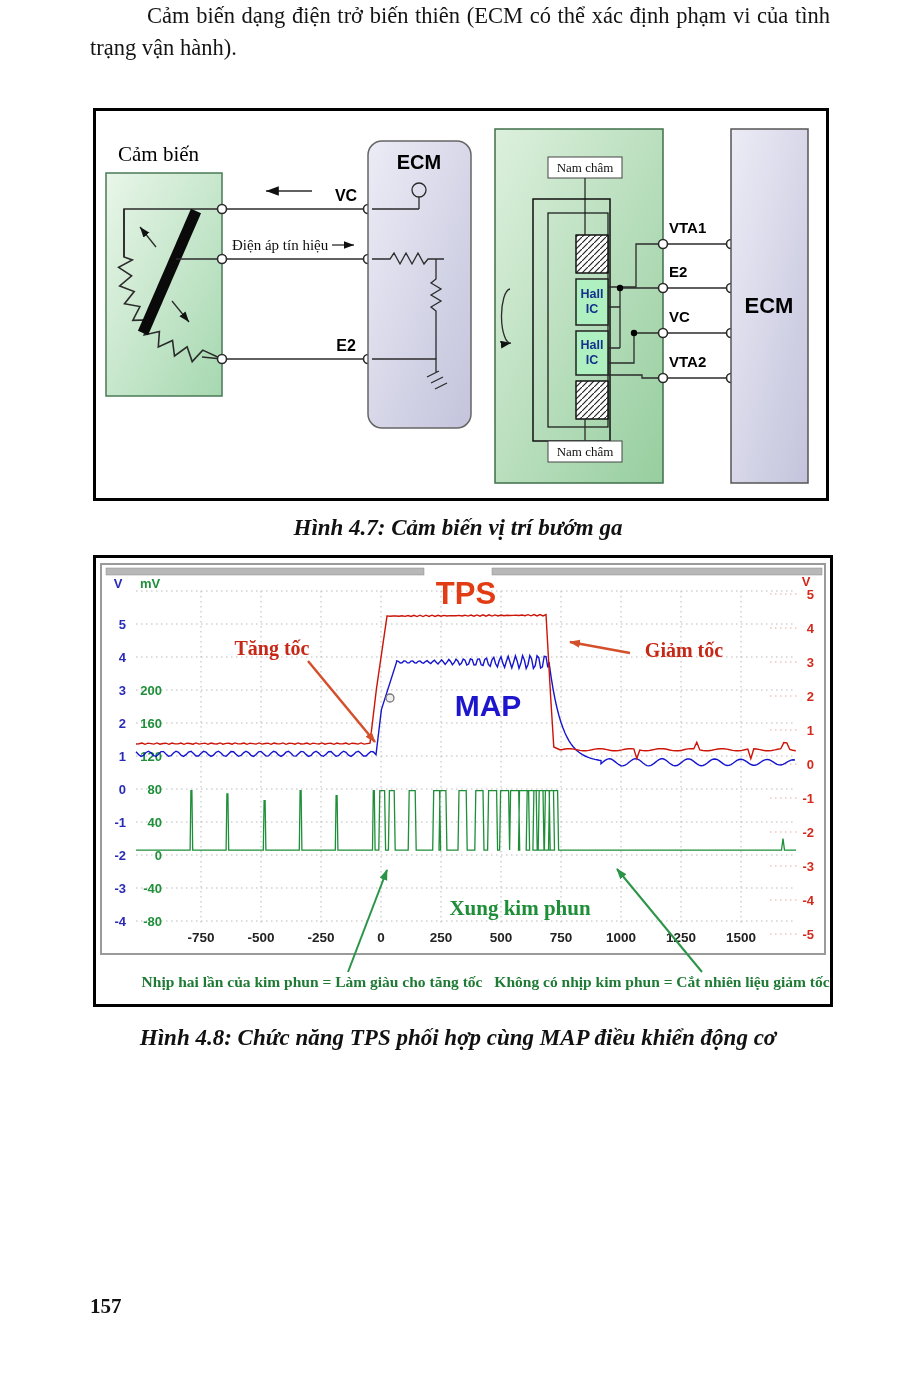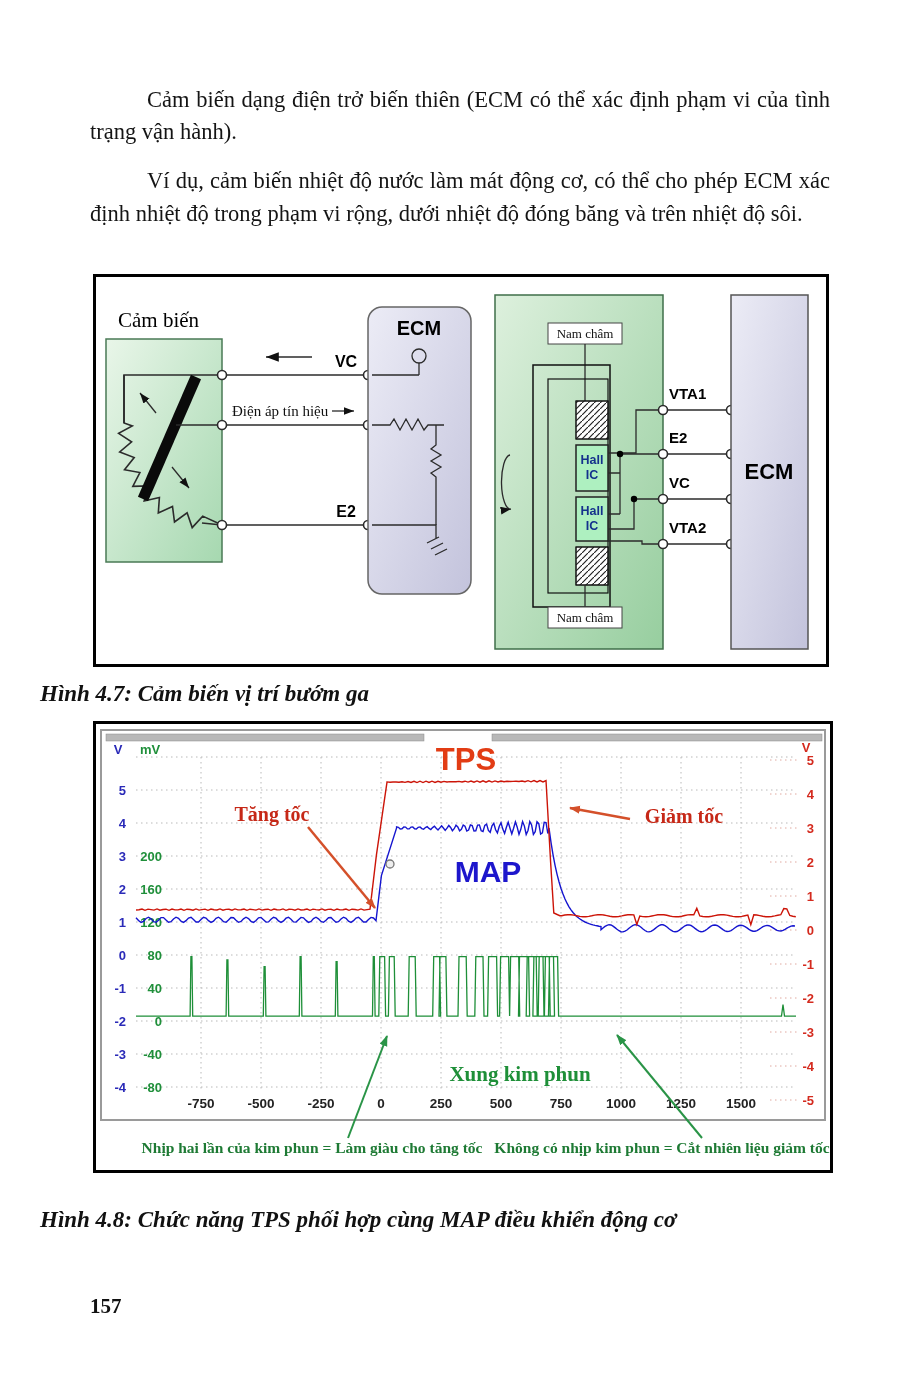--- a/index.html
+++ b/index.html
@@ -1,26 +1,26 @@
 <!DOCTYPE html>
 <html><head>
 <meta charset="utf-8">
 <style>
   html,body{margin:0;padding:0;background:#fff}
   .page{position:relative;width:916px;height:1388px;background:#fff;overflow:hidden;
         font-family:"Liberation Serif",serif;color:#111}
   .body-text{margin:0 86px 0 90px;font-size:22.5px;line-height:1.43;text-align:justify;
              text-indent:57px;color:#141414}
-  #para1{padding-top:84px}
+  #para1{}
   #para2{margin-top:17px}
   .figbox{margin-left:93px;border:3px solid #000;background:#fff;box-sizing:content-box}
   #fig47{margin-top:44px;width:730px;height:387px}
   #fig48{margin-top:14px;width:734px;height:446px}
-  .caption{margin:14px 40px 0;text-align:left;font-weight:bold;font-style:italic;font-size:23px}
-  #cap48{margin-top:34px}
+  .caption{margin:14px 40px 0;text-align:center;font-weight:bold;font-style:italic;font-size:23px}
+  #cap48{margin-top:18px}
   .pagenum{position:absolute;left:90px;top:1294px;font-weight:bold;font-size:21px}
 
   
   .wire{stroke:#2b2b2b;stroke-width:1.6;fill:none}
   .thin{stroke:#2b2b2b;stroke-width:1.3;fill:none}
   .term{fill:#fff;stroke:#2b2b2b;stroke-width:1.6}
   .dot{fill:#000}
   .lbl{font:bold 16px "Liberation Sans",sans-serif;fill:#000}
   .pin{font:bold 15px "Liberation Sans",sans-serif;fill:#000}
   .srf{font:15px "Liberation Serif",serif;fill:#111}
@@ -43,21 +43,20 @@
   .inj{font:bold 21px "Liberation Serif",serif;fill:#1e8f38;text-anchor:middle}
   .note{font:bold 15.5px "Liberation Serif",serif;fill:#1e7a34;text-anchor:middle}
   .trace{fill:none}
 </style>
 </head>
 <body>
 
 <div class="page">
 
   <p id="para1" class="body-text">Cảm biến dạng điện trở biến thiên (ECM có thể xác định phạm vi của tình trạng vận hành).</p>
-  <p id="para2" class="body-text">Ví dụ, cảm biến nhiệt độ nước làm mát động cơ, có thể cho phép ECM xác định nhiệt độ trong phạm vi rộng, dưới nhiệt độ đóng băng và trên nhiệt độ sôi.</p>
 
   <div id="fig47" class="figbox">
     <svg width="730" height="387" viewBox="0 0 730 387">
       <defs>
         <linearGradient id="gg1" x1="0" y1="0" x2="1" y2="1">
           <stop offset="0" stop-color="#e9f6e9"></stop>
             <stop offset="1" stop-color="#a6d8b0"></stop>
         </linearGradient>
         <linearGradient id="gg2" x1="0" y1="0" x2="1" y2="1">
           <stop offset="0" stop-color="#ddf0dd"></stop>

